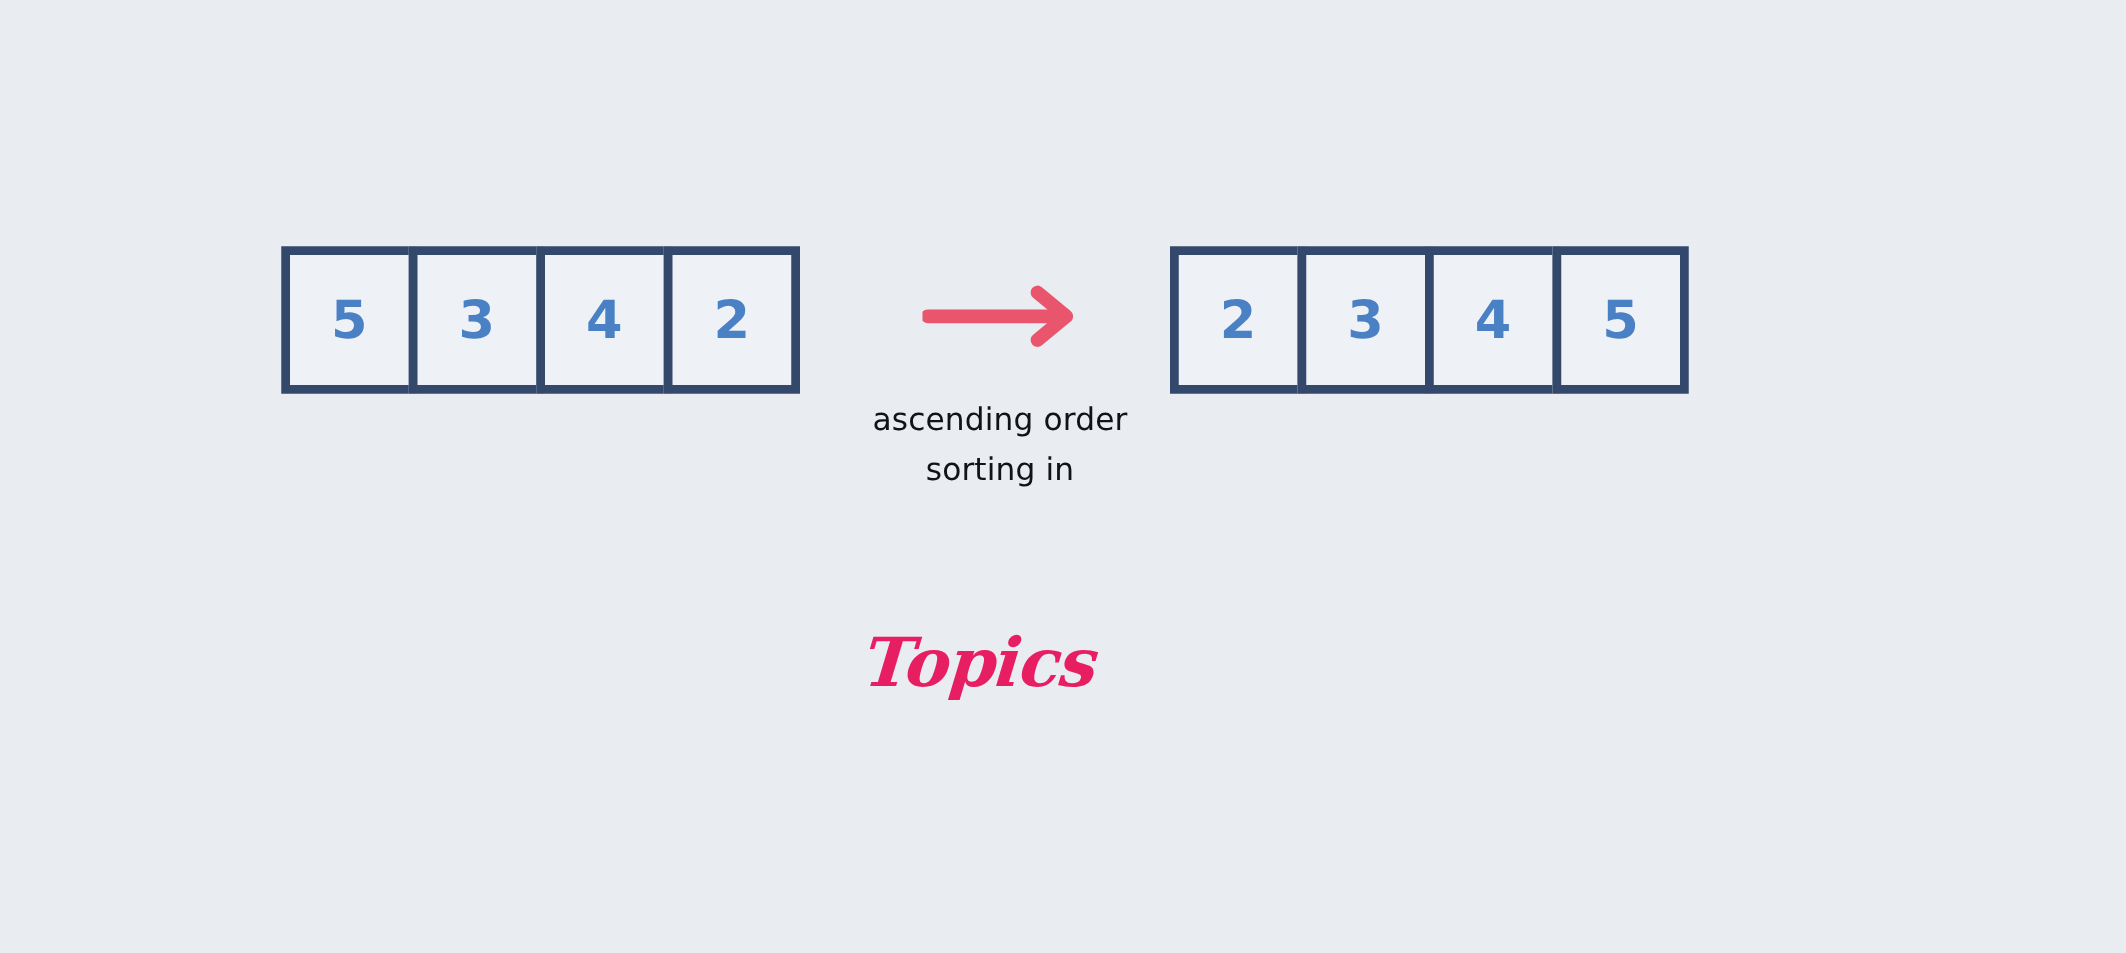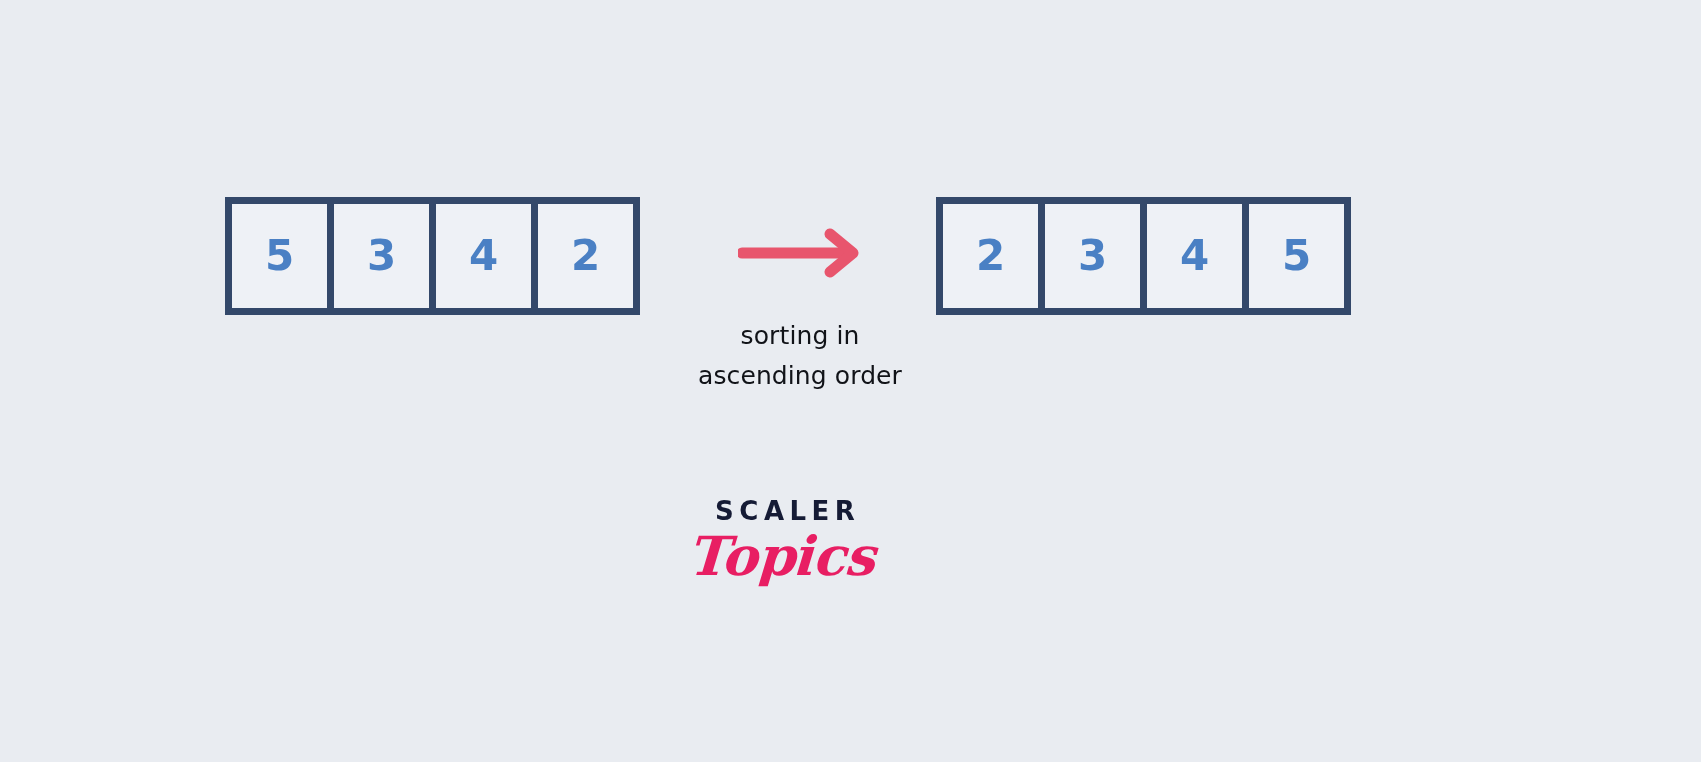--- a/index.html
+++ b/index.html
@@ -134,37 +134,36 @@
   </div>
 
   <div id="arrow-group">
     <svg id="arrow-svg" width="124" height="50" viewBox="0 0 124 50">
       <line x1="4" y1="25" x2="104" y2="25" stroke="#e8556d" stroke-width="11" stroke-linecap="round"></line>
       <polyline points="92,6 115,25 92,44" fill="none" stroke="#e8556d" stroke-width="11" stroke-linecap="round" stroke-linejoin="round"></polyline>
     </svg>
   </div>
 
   <div id="caption">
+    <span class="caption-line">ascending order</span>
     <span class="caption-line">sorting in</span>
-    <span class="caption-line">ascending order</span>
   </div>
 
   <div class="array" id="array-right">
     <div class="array-cell">
       <span class="cell-value">2</span>
     </div>
     <div class="array-cell">
       <span class="cell-value">3</span>
     </div>
     <div class="array-cell">
       <span class="cell-value">4</span>
     </div>
     <div class="array-cell">
       <span class="cell-value">5</span>
     </div>
   </div>
 
   <div id="logo">
-    <span id="logo-wordmark">SCALER</span>
     <span id="logo-script">Topics</span>
   </div>
 
 </div>
 
 </body></html>

